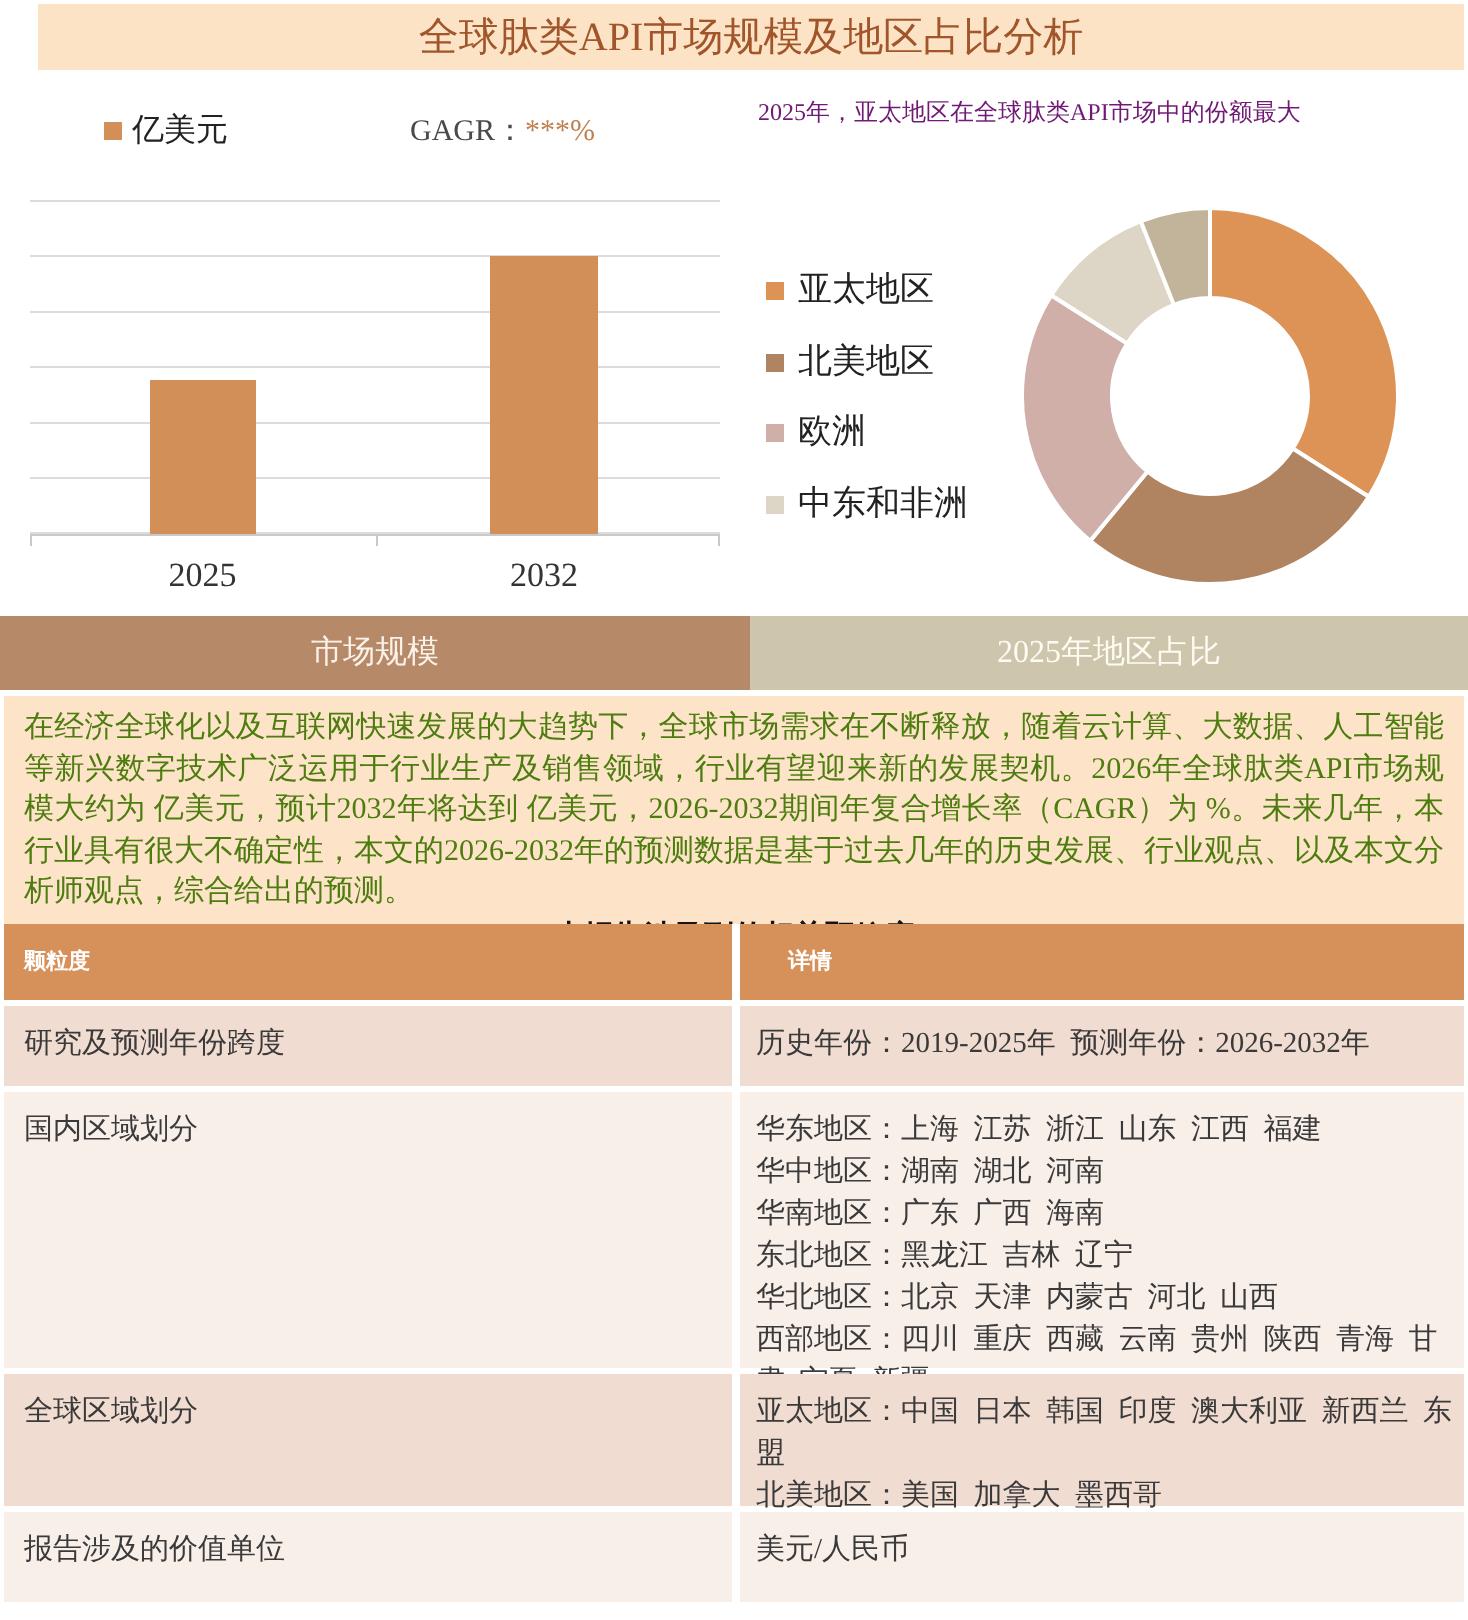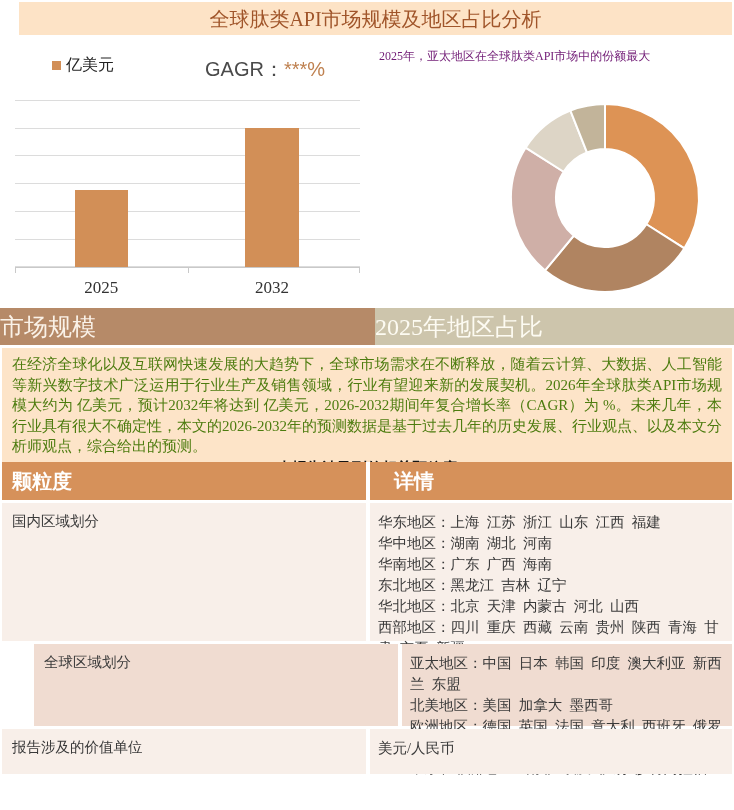--- a/index.html
+++ b/index.html
@@ -7,61 +7,61 @@
         font-family:"Liberation Serif","DejaVu Serif",serif;}
   
   .title-bar{position:absolute;left:19px;right:2px;top:2px;height:34px;background:#fde3c6;
              text-align:center;line-height:34px;font-size:20px;color:#a0552a;}
   
   .chart-row{position:absolute;left:0;right:0;top:35px;height:267px;background:#fff;}
   .bar-half{position:absolute;left:0;top:0;width:375px;height:267px;padding-left:20px;}
   .legend-unit{position:absolute;left:52px;top:20px;display:flex;align-items:center;gap:5px;
                font-size:16px;color:#222;}
   .legend-unit .sq{width:9px;height:9px;display:inline-block;}
-  .cagr{position:absolute;left:205px;top:21px;font-size:20px;color:#4a4a4a;
-        font-family:Liberation Sans, sans-serif;}
+  .cagr{position:absolute;left:205px;top:21px;font-size:15px;color:#4a4a4a;
+        font-family:Liberation Serif, serif;}
   .cagr .stars{color:#bf8150;}
   .plot{position:absolute;left:15px;top:65px;width:345px;height:167px;
         border-bottom:1px solid #c9c9c9;
         background-image:repeating-linear-gradient(to bottom,#dcdcdc 0 1px,transparent 1px 27.7px);}
   .bar{position:absolute;bottom:0;}
   .tick{position:absolute;top:168px;width:1px;height:5px;background:#c9c9c9;}
   .x-label{position:absolute;top:178px;width:100px;text-align:center;font-size:17px;color:#333;}
   .donut-half{position:absolute;left:375px;top:0;right:0;height:267px;}
   .donut-heading{margin:13px 4px 0 4px;font-size:12px;line-height:1.35;color:#701a75;}
   .donut-legend{position:absolute;left:8px;top:100px;width:118px;}
   .dl-item{display:flex;gap:7px;margin-bottom:16px;font-size:17px;color:#222;line-height:1.15;}
   .dl-item .sq{flex:0 0 9px;width:9px;height:9px;margin-top:6px;}
   .dl-item .lbl{width:86px;}
   .donut-svg{position:absolute;left:130px;top:63px;}
   
   .tabs{position:absolute;left:0;right:0;top:308px;height:37px;display:flex;}
-  .tab{height:37px;line-height:38px;font-size:24px;}
+  .tab{height:37px;line-height:38px;text-align:center;font-size:16px;}
   .tab-left{width:375px;background:#b68a68;color:#faf2e8;}
   .tab-right{flex:1;background:#cdc5ac;color:#fdfbf2;}
   
   .para-block{position:absolute;left:2px;right:2px;top:348px;height:114px;background:#fde4c8;
               padding:6px 10px;box-sizing:border-box;}
   .para-text{font-size:15px;line-height:20.5px;color:#4d7c0f;text-align:justify;}
   .table-title{text-align:center;font-weight:bold;font-size:15px;color:#141414;margin-top:2px;}
   
   .gtable{position:absolute;left:2px;right:2px;top:462px;bottom:0;}
-  .t-head{display:flex;height:38px;background:#d6915a;color:#fff;font-weight:bold;font-size:20px;}
+  .t-head{display:flex;height:38px;background:#d6915a;color:#fff;font-weight:bold;font-size:11px;}
   .t-head .c1{width:368px;border-right:4px solid #fff;box-sizing:border-box;padding-left:10px;line-height:38px;}
   .t-head .c2{flex:1;padding-left:24px;line-height:38px;}
   .t-row{display:flex;margin-top:3px;}
   .t-row .c1{width:368px;border-right:4px solid #fff;box-sizing:border-box;
              padding:9px 0 0 10px;font-size:14.5px;color:#3a3a3a;}
   .t-row .c2{flex:1;padding:9px 0 0 8px;font-size:14.5px;color:#3a3a3a;
              white-space:pre-wrap;line-height:21px;}
   .row-a{background:#f0dcd1;}
   .row-b{background:#f8efe9;}
   .r1{height:40px;}
   .r2{height:138px;}
-  .r3{height:82px;margin-left:32px;}
+  .r3{height:66px;}
   .r4{height:45px;}
 </style>
 </head>
 <body>
 
 <div class="page">
 
   <div class="title-bar">全球肽类API市场规模及地区占比分析</div>
 
   <div class="chart-row">
@@ -78,20 +78,38 @@
         <div class="tick" style="left:0;"></div>
         <div class="tick" style="left:50%;"></div>
         <div class="tick" style="right:0;"></div>
         <div class="x-label" style="left:calc(25% - 50px);">2025</div>
         <div class="x-label" style="left:calc(74.5% - 50px);">2032</div>
       </div>
     </div>
 
     <div class="donut-half">
       <div class="donut-heading">2025年，亚太地区在全球肽类API市场中的份额最大</div>
+      <div class="donut-legend">
+        <div class="dl-item">
+          <span class="sq" style="background: rgb(221, 147, 85);"></span>
+          <span class="lbl">亚太地区</span>
+        </div>
+        <div class="dl-item">
+          <span class="sq" style="background: rgb(176, 132, 97);"></span>
+          <span class="lbl">北美地区</span>
+        </div>
+        <div class="dl-item">
+          <span class="sq" style="background: rgb(207, 175, 167);"></span>
+          <span class="lbl">欧洲</span>
+        </div>
+        <div class="dl-item">
+          <span class="sq" style="background: rgb(221, 213, 198);"></span>
+          <span class="lbl">中东和非洲</span>
+        </div>
+      </div>
       <svg class="donut-svg" id="donut" width="200" height="200" viewBox="0 0 200 200">
           <path d="M 100 6 A 94 94 0 0 1 179.3668249971894 150.3677187280257 L 141.37206834959875 126.25551295397085 A 49 49 0 0 0 100 51 Z" fill="#dd9355" stroke="#ffffff" stroke-width="2"></path>
           <path d="M 179.3668249971894 150.3677187280257 A 94 94 0 0 1 40.08214496362314 172.42824482092416 L 68.76622450231419 137.75514889601368 A 49 49 0 0 0 141.37206834959875 126.25551295397085 Z" fill="#b08461" stroke="#ffffff" stroke-width="2"></path>
           <path d="M 40.08214496362314 172.42824482092416 A 94 94 0 0 1 20.63317500281059 49.63228127197431 L 58.627931650401266 73.74448704602915 A 49 49 0 0 0 68.76622450231419 137.75514889601368 Z" fill="#cfafa7" stroke="#ffffff" stroke-width="2"></path>
           <path d="M 20.63317500281059 49.63228127197431 A 94 94 0 0 1 65.39629204764029 12.601010326504365 L 81.96189691845078 54.44095219147568 A 49 49 0 0 0 58.627931650401266 73.74448704602915 Z" fill="#ddd5c6" stroke="#ffffff" stroke-width="2"></path>
           <path d="M 65.39629204764029 12.601010326504365 A 94 94 0 0 1 99.99999999999997 6 L 99.99999999999999 51 A 49 49 0 0 0 81.96189691845078 54.44095219147568 Z" fill="#c2b49a" stroke="#ffffff" stroke-width="2"></path>
         </svg>
     </div>
   </div>
 
@@ -102,20 +120,24 @@
 
   <div class="para-block">
     <div class="para-text">在经济全球化以及互联网快速发展的大趋势下，全球市场需求在不断释放，随着云计算、大数据、人工智能等新兴数字技术广泛运用于行业生产及销售领域，行业有望迎来新的发展契机。2026年全球肽类API市场规模大约为 亿美元，预计2032年将达到 亿美元，2026-2032期间年复合增长率（CAGR）为 %。未来几年，本行业具有很大不确定性，本文的2026-2032年的预测数据是基于过去几年的历史发展、行业观点、以及本文分析师观点，综合给出的预测。</div>
     <div class="table-title">本报告涉及到的相关颗粒度</div>
   </div>
 
   <div class="gtable">
     <div class="t-head">
       <div class="c1">颗粒度</div>
       <div class="c2">详情</div>
+    </div>
+    <div class="t-row r1">
+      <div class="c1 row-a">研究及预测年份跨度</div>
+      <div class="c2 row-a">历史年份：2019-2025年  预测年份：2026-2032年</div>
     </div>
     <div class="t-row r2">
       <div class="c1 row-b">国内区域划分</div>
       <div class="c2 row-b">华东地区：上海  江苏  浙江  山东  江西  福建
 华中地区：湖南  湖北  河南
 华南地区：广东  广西  海南
 东北地区：黑龙江  吉林  辽宁
 华北地区：北京  天津  内蒙古  河北  山西
 西部地区：四川  重庆  西藏  云南  贵州  陕西  青海  甘肃  宁夏  新疆</div>
     </div>

